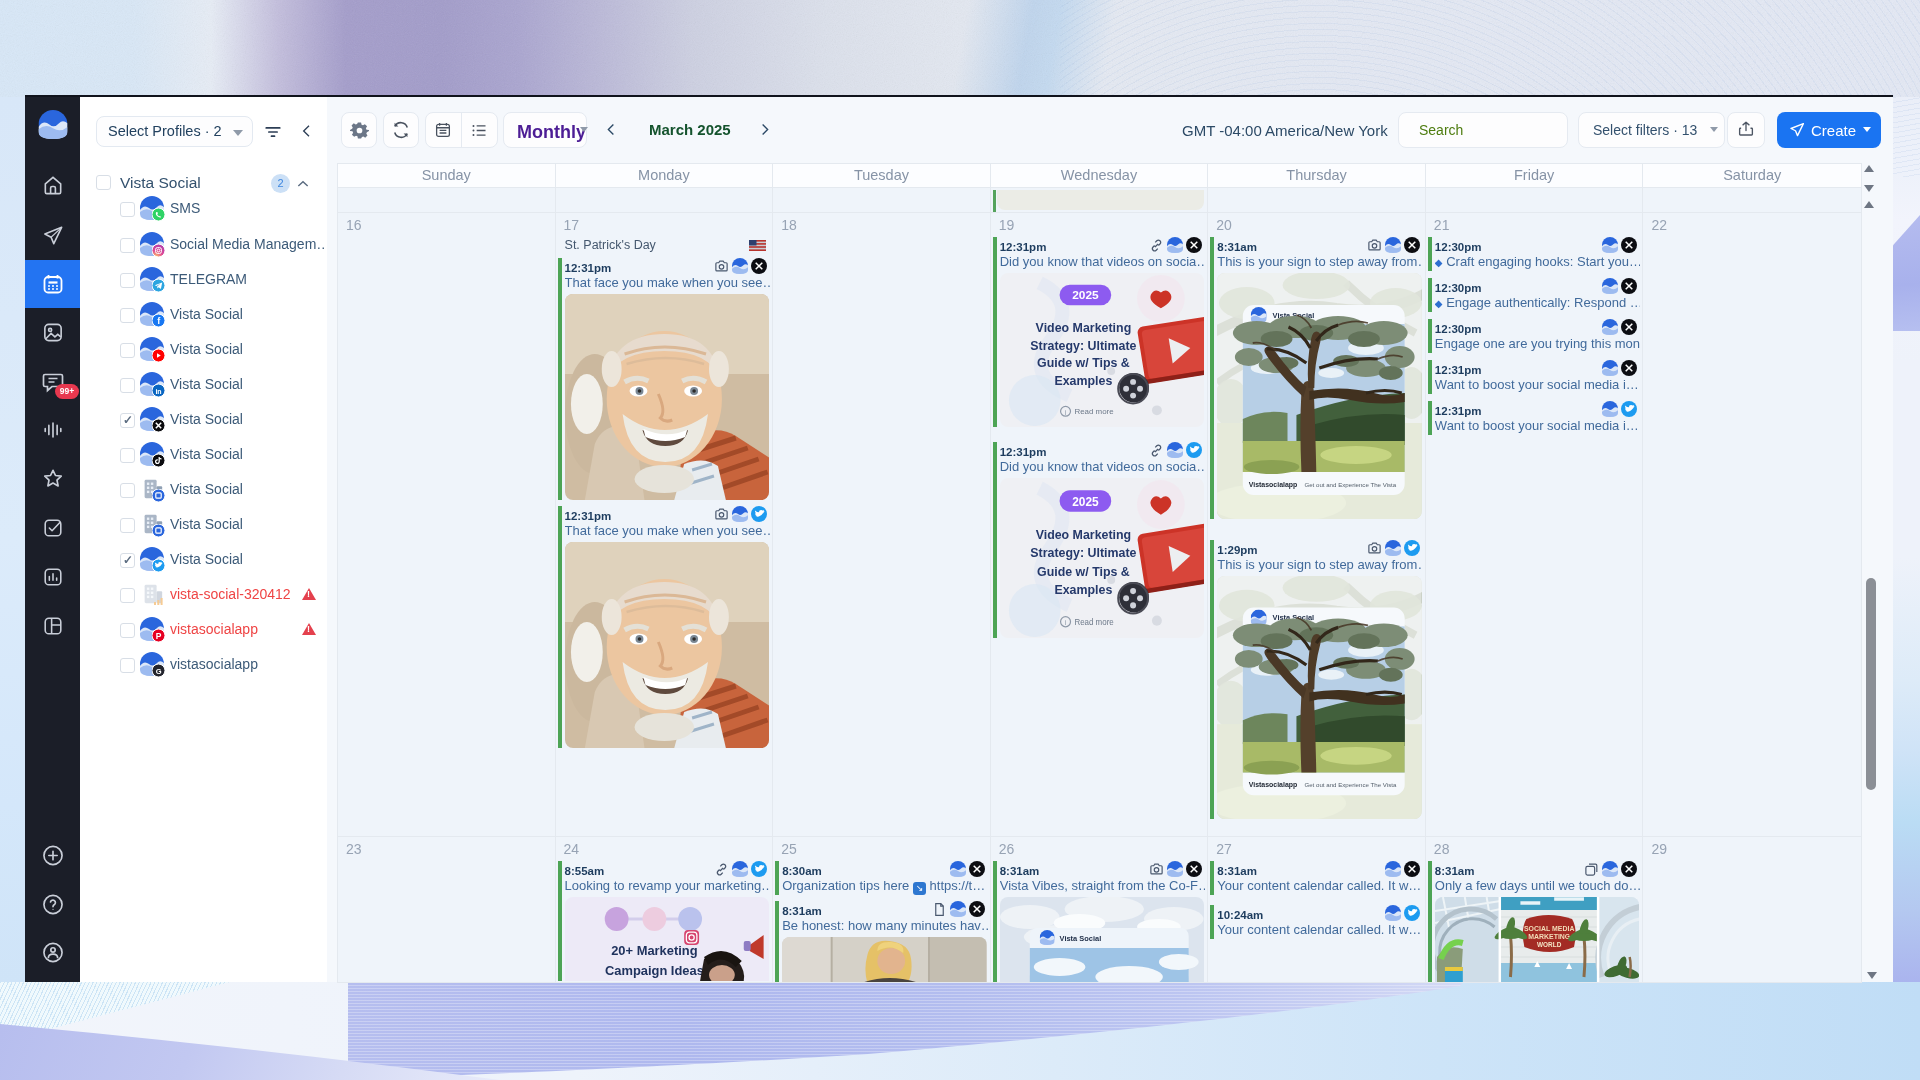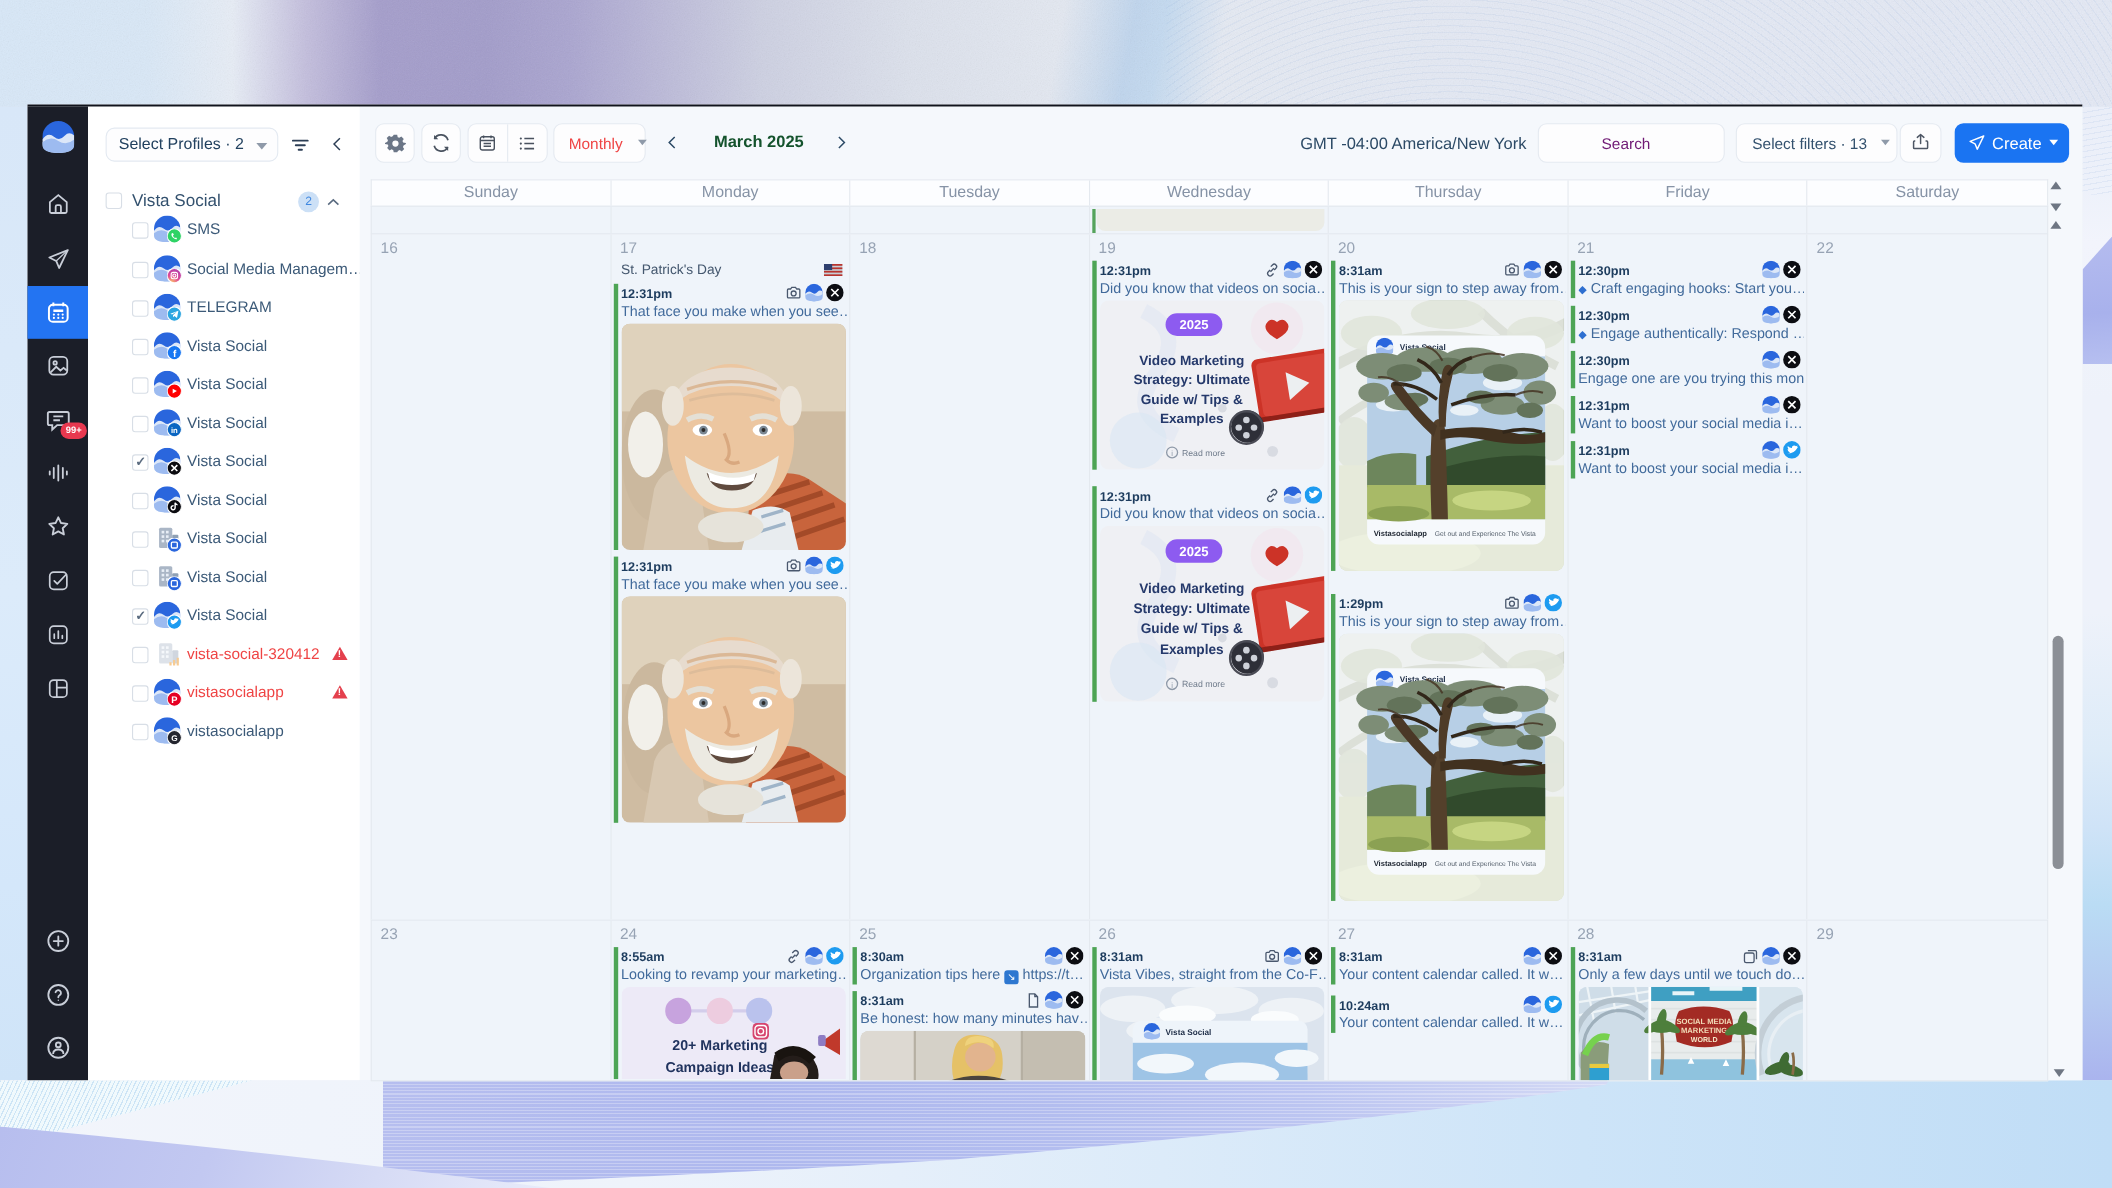--- a/index.html
+++ b/index.html
@@ -685,32 +685,32 @@
         <path d="M7.5 2.8 v3.4 M16.5 2.8 v3.4 M3.5 9 h17"></path>
         <g stroke-width="1.9">
           <path d="M7.5 12.5 h9 M7.5 16 h9"></path>
         </g>
       </svg>
     <svg class="abs" style="left:144px;top:25px" width="17" height="17" viewBox="0 0 24 24" fill="none" stroke="#49525f" stroke-width="2">
         <path d="M3.5 5.5 h.01 M3.5 12 h.01 M3.5 18.5 h.01" stroke-width="2.8" stroke-linecap="round"></path>
         <path d="M8 5.5 h12.5 M8 12 h12.5 M8 18.5 h12.5"></path>
       </svg>
     <div class="tbtn" style="left:176px;width:84px"></div>
-    <span class="abs" style="left:190px;top:25px;color:#ef4444;font-size:14px;font-weight:normal">Monthly</span>
+    <span class="abs" style="left:190px;top:25px;color:#4c1d95;font-size:18px;font-weight:bold">Monthly</span>
     <span class="abs" style="left:253px;top:30px;width:0;height:0;border-left:4.5px solid transparent;border-right:4.5px solid transparent;border-top:5.5px solid #8f9aa9"></span>
     <svg class="abs" style="left:277px;top:25px" width="15" height="15" viewBox="0 0 24 24" fill="none" stroke="#2c4a66" stroke-width="2.2">
         <path d="M15 4 L7 12 L15 20"></path>
       </svg>
     <span class="abs" style="left:322px;top:24px;font-size:15px;font-weight:bold;color:#14532d">March 2025</span>
     <svg class="abs" style="left:430px;top:25px" width="15" height="15" viewBox="0 0 24 24" fill="none" stroke="#2c4a66" stroke-width="2.2">
         <path d="M9 4 L17 12 L9 20"></path>
       </svg>
     <span class="abs" style="left:855px;top:25px;font-size:15px;color:#2c4a66">GMT -04:00 America/New York</span>
     <div class="tbtn" style="left:1071px;width:170px"></div>
-    <span class="abs" style="left:1129px;top:25px;font-size:14px;color:#701a75">Search</span>
+    <span class="abs" style="left:1092px;top:25px;font-size:14px;color:#4d7c0f">Search</span>
     <div class="tbtn" style="left:1251px;width:147px"></div>
     <span class="abs" style="left:1266px;top:25px;font-size:14px;color:#33516e">Select filters · 13</span>
     <span class="abs" style="left:1383px;top:30px;width:0;height:0;border-left:4.5px solid transparent;border-right:4.5px solid transparent;border-top:5.5px solid #8f9aa9"></span>
     <div class="tbtn" style="left:1400px;width:38px"></div>
     <svg class="abs" style="left:1410px;top:23px" width="18" height="18" viewBox="0 0 24 24" fill="none" stroke="#4d5664" stroke-width="1.8">
         <path d="M12 3 v11 M8 6.5 L12 3 L16 6.5" stroke-linecap="round" stroke-linejoin="round"></path>
         <path d="M5 11 h-0 M5.5 11 h-1 q-1 0 -1 1 v7 q0 1 1 1 h15 q1 0 1 -1 v-7 q0 -1 -1 -1 h-1.5"></path>
       </svg>
     <div class="abs" style="left:1450px;top:15px;width:104px;height:36px;background:#1a74f2;border-radius:8px"></div>
     <svg class="abs" style="left:1461px;top:24px" width="18" height="18" viewBox="0 0 24 24" fill="none" stroke="#fff" stroke-width="1.8" stroke-linejoin="round">

